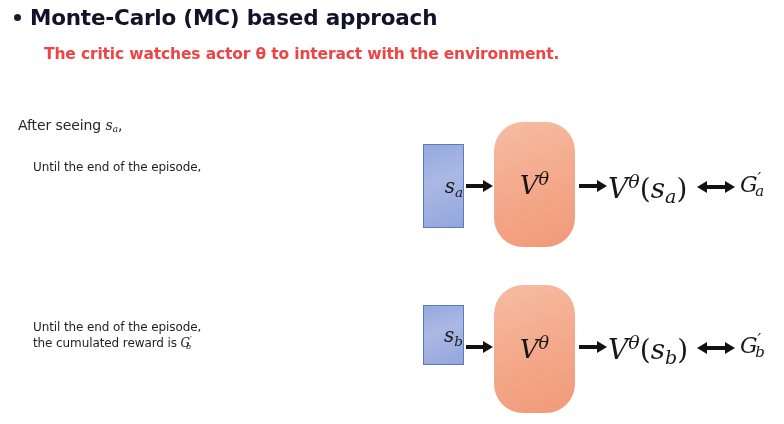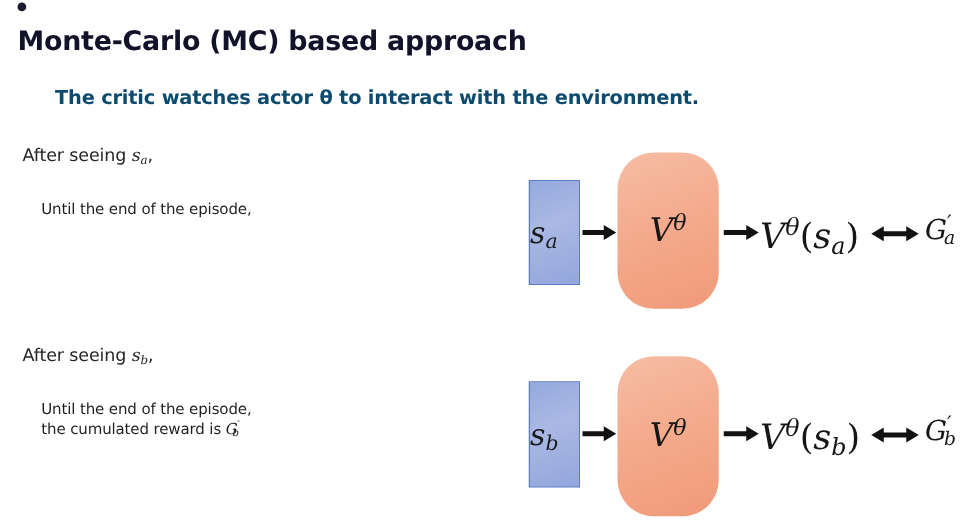--- a/index.html
+++ b/index.html
@@ -23,21 +23,20 @@
   }
 
   
   .bullet-line {
     position: absolute;
     left: 14px;
     top: 6px;
     display: flex;
     align-items: baseline;
     gap: 9px;
-    flex-direction: column;
   }
   .bullet-dot {
     width: 7px;
     height: 7px;
     border-radius: 50%;
     background: #1b1b2f;
     display: inline-block;
     position: relative;
     top: -4px;
     flex: none;
@@ -50,24 +49,23 @@
     line-height: 1.12;
     white-space: nowrap;
   }
 
   .subheading {
     position: absolute;
     left: 44px;
     top: 45px;
     font-size: 15.5px;
     font-weight: bold;
-    color: #0c4a6e;
+    color: #ef4444;
     letter-spacing: -0.15px;
     white-space: nowrap;
-    margin-top: 24px;
   }
 
   
   .after-line {
     position: absolute;
     font-size: 14px;
     color: #262626;
     white-space: nowrap;
     letter-spacing: -0.1px;
   }
@@ -121,22 +119,22 @@
   .row-a { left: 0; top: 0; }
   .row-b { left: 0; top: 0; }
 
   .box-state {
     position: absolute;
     background: linear-gradient(160deg, #95a9de 0%, #aab8e4 42%, #93a6dc 100%);
     border: 1.4px solid #5b7ac4;
     box-sizing: border-box;
     display: flex;
     align-items: center;
-    justify-content: flex-start;
-    font-size: 24px;
+    justify-content: flex-end;
+    font-size: 20px;
     color: #1a1a1a;
   }
   .box-critic {
     position: absolute;
     background: linear-gradient(160deg, #f6bda4 0%, #f4ab8d 45%, #f09a79 100%);
     box-sizing: border-box;
     display: flex;
     align-items: center;
     justify-content: center;
     font-size: 26px;
@@ -239,33 +237,30 @@
       <span class="mi">V</span><sup class="ms" style="font-style:italic">θ</sup><span class="mi-up">(</span><span class="mi">s</span><sub class="ms">a</sub><span class="mi-up">)</span>
     </div>
 
     <div class="dbl-arrow" style="left:706px; top:185px; width:20px;"></div>
 
     <div class="ret-expr" style="left:740px; top:172px;">
       <span class="mi">G</span><span class="prime">′</span><sub class="ms" style="margin-left:-6px">a</sub>
     </div>
   </div>
 
-  <div class="after-line after-b">
-    <span>After seeing </span><span class="mi">s</span><sub class="ms">b</sub><span>,</span>
-  </div>
 
   <div class="until-block until-b">
     <div>Until the end of the episode,</div>
     <div>
       <span>the cumulated reward is </span><span class="mi-up" style="font-style:italic">G</span><span class="prime">′</span><sub class="ms" style="margin-left:-6px">b</sub>
     </div>
   </div>
 
   <div class="diagram-row row-b">
-    <div class="box-state" style="left:423px; top:305px; width:41px; height:85px;">
+    <div class="box-state" style="left:423px; top:305px; width:41px; height:60px;">
       <span><span class="mi">s</span><sub class="ms">b</sub></span>
     </div>
 
     <div class="arrow" style="left:466px; top:345px; width:18px;"></div>
 
     <div class="box-critic" style="left:494px; top:285px; width:81px; height:128px;">
       <span><span class="mi">V</span><sup class="ms" style="font-style:italic">θ</sup></span>
     </div>
 
     <div class="arrow" style="left:579px; top:345px; width:19px;"></div>

